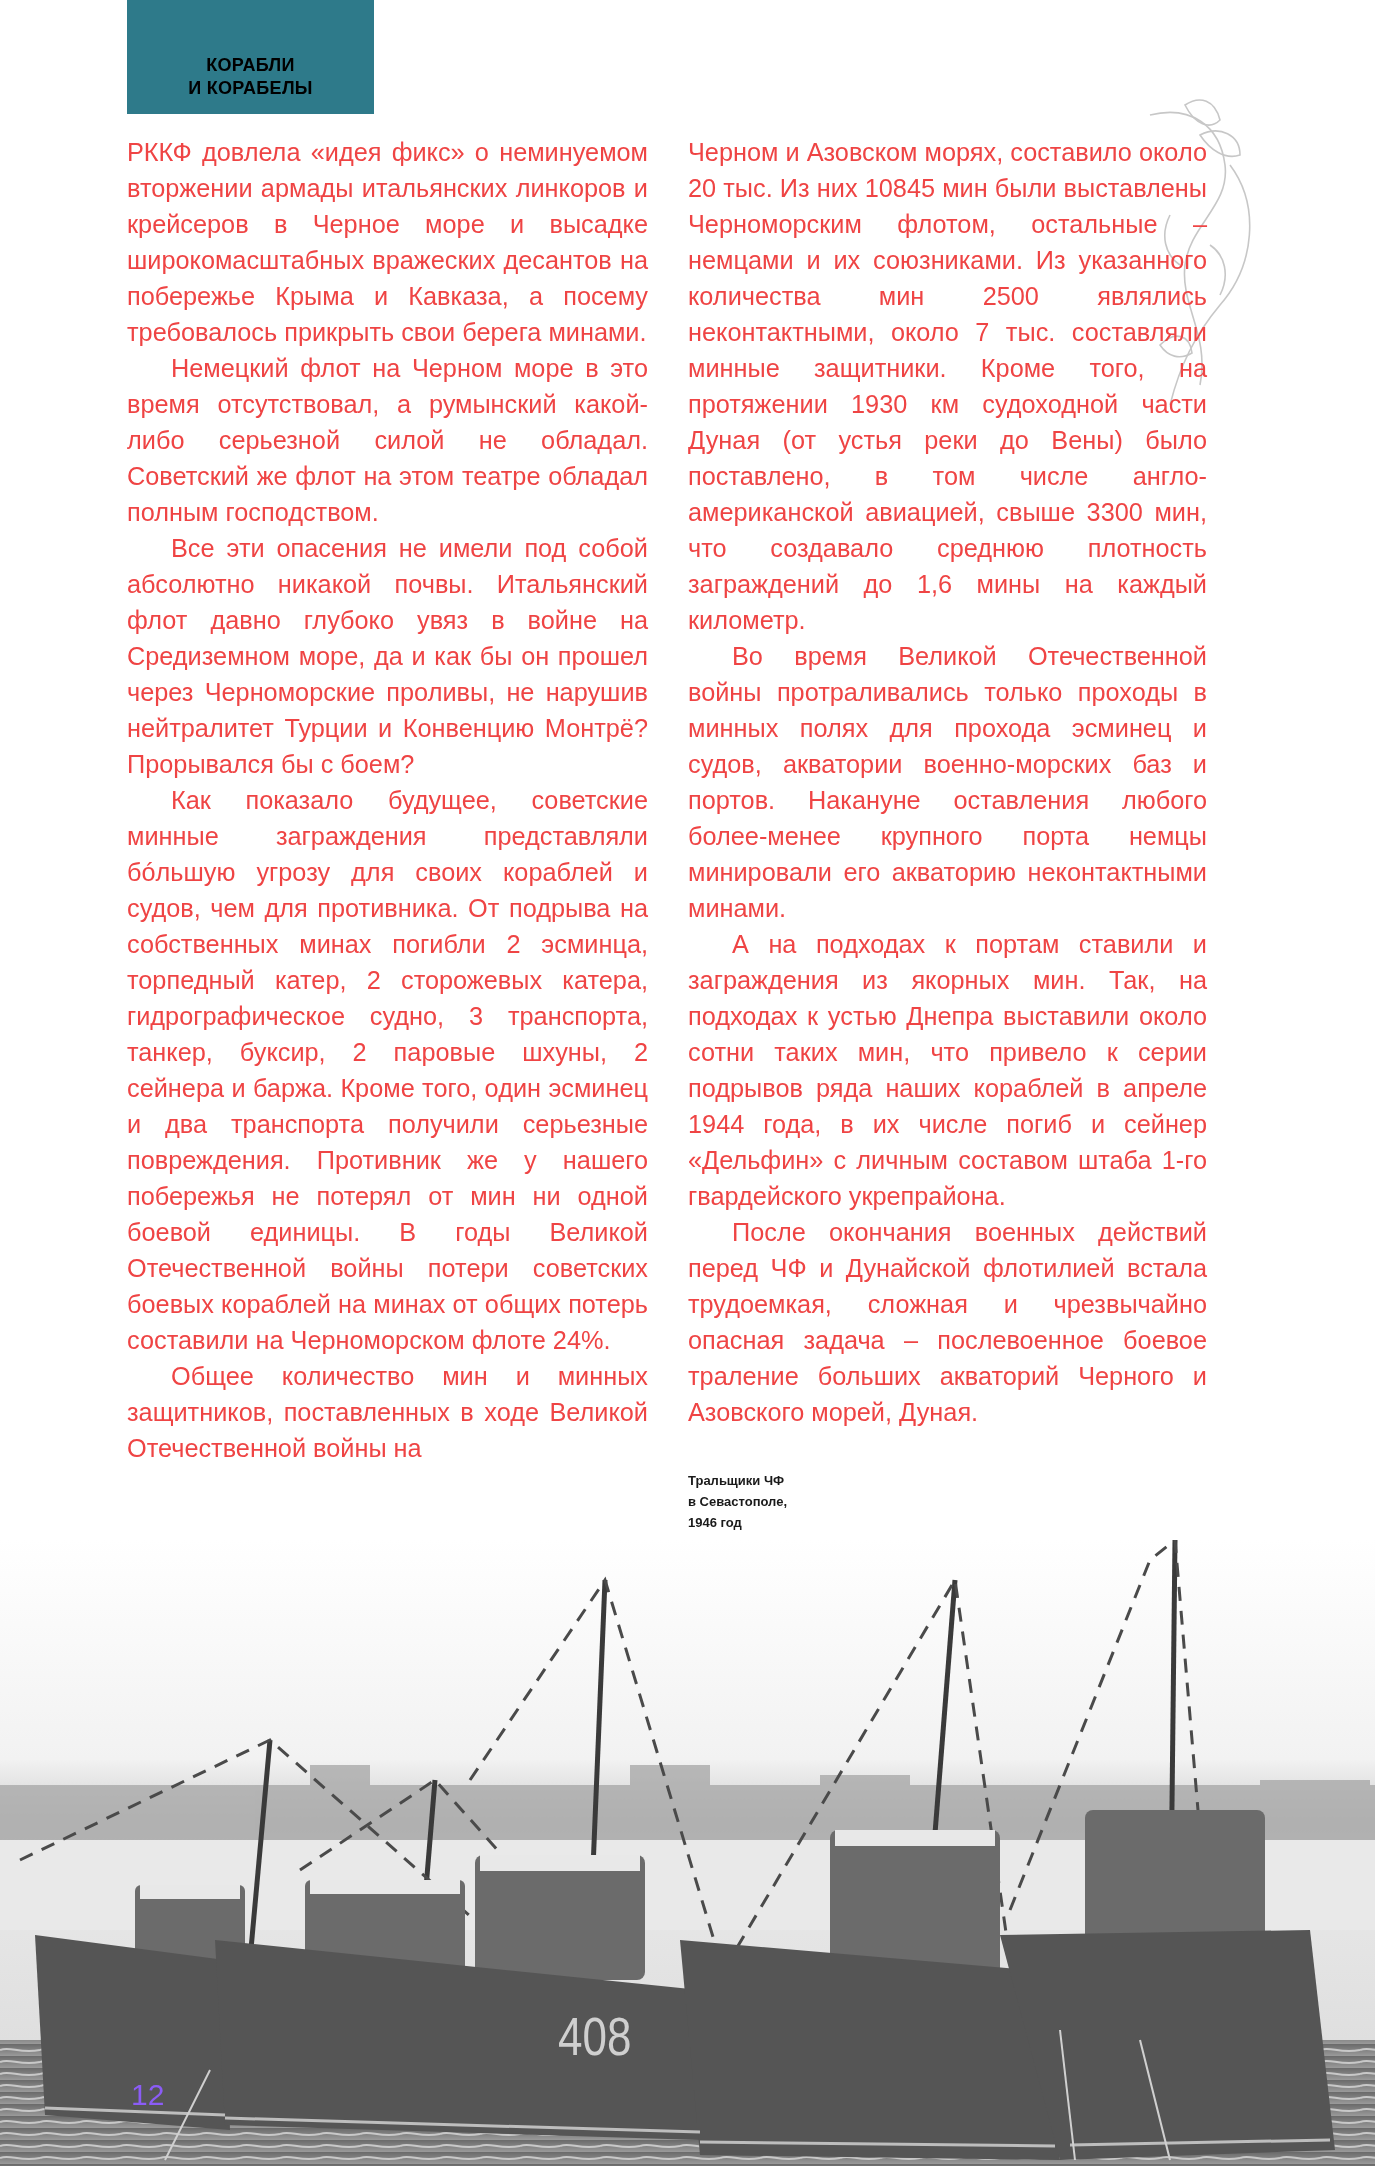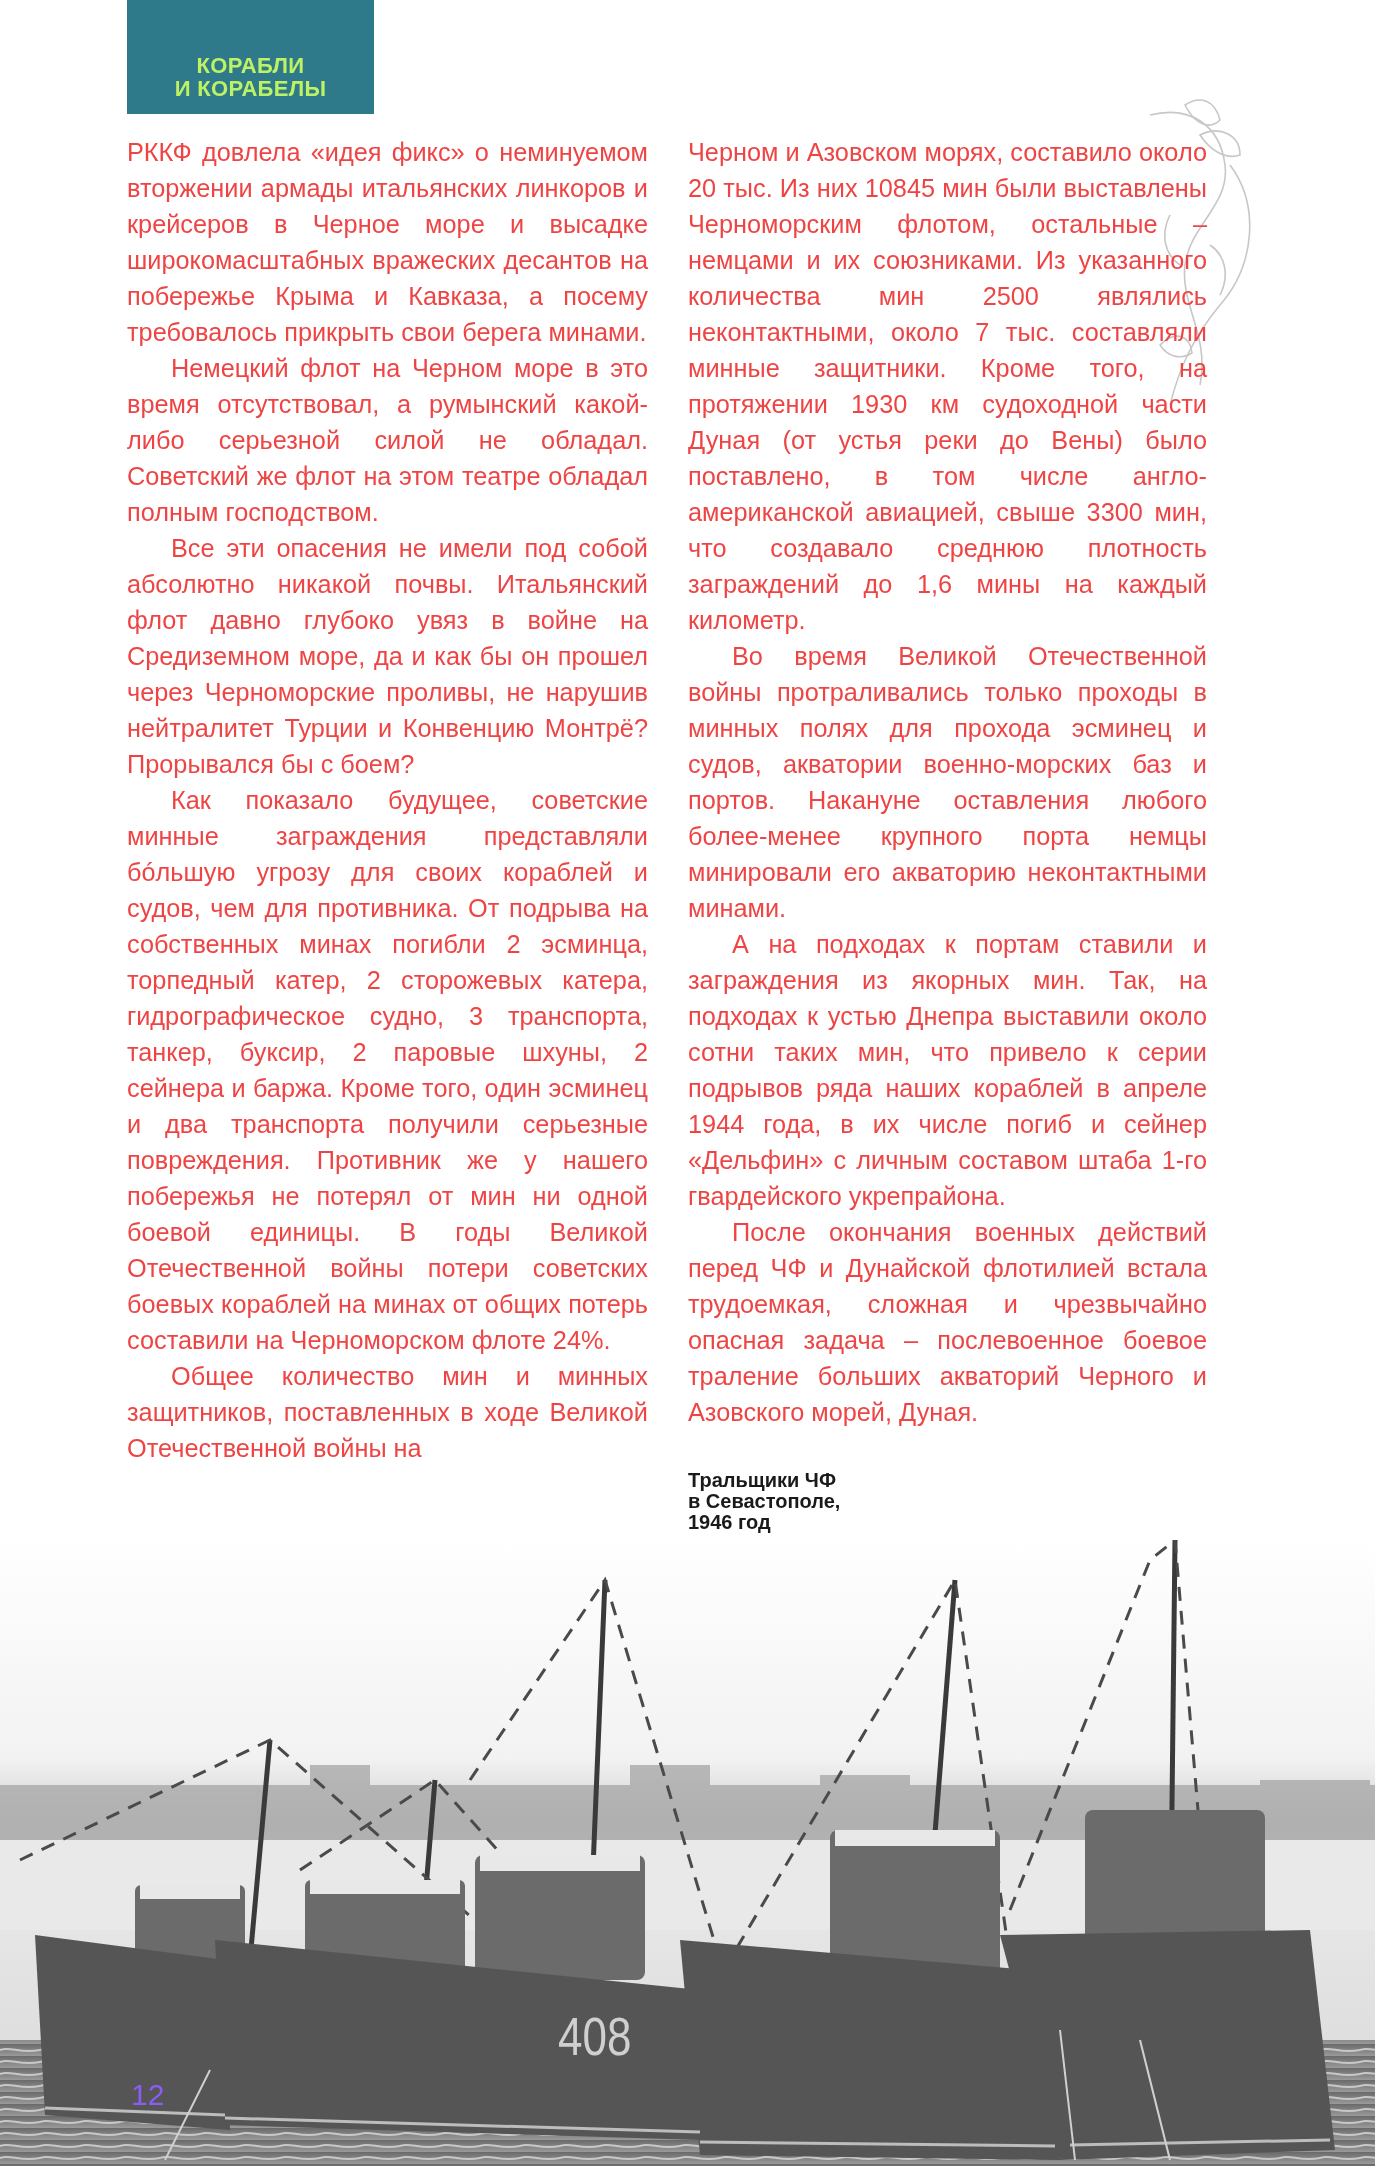--- a/index.html
+++ b/index.html
@@ -1,24 +1,24 @@
 <!DOCTYPE html>
 <html><head>
 <meta charset="utf-8">
 <style>
   html, body { margin: 0; padding: 0; background: #ffffff; }
   body { width: 1375px; height: 2166px; position: relative; overflow: hidden; font-family: "DejaVu Sans", sans-serif; color: #1a1a1a; }
-  .badge { position: absolute; left: 127px; top: 0; width: 247px; height: 114px; background: #2e7a8a; color: #bef264; display: flex; flex-direction: column; justify-content: flex-end; align-items: center; padding-bottom: 14px; box-sizing: border-box; font-family: "Liberation Sans", sans-serif; font-weight: bold; font-size: 22px; line-height: 23px; letter-spacing: 0.3px; text-align: center; }
+  .badge { position: absolute; left: 127px; top: 0; width: 247px; height: 114px; background: #2e7a8a; color: #000000; display: flex; flex-direction: column; justify-content: flex-end; align-items: center; padding-bottom: 14px; box-sizing: border-box; font-family: "Liberation Sans", sans-serif; font-weight: bold; font-size: 18px; line-height: 23px; letter-spacing: 0.3px; text-align: center; }
   .ornament { position: absolute; left: 1130px; top: 95px; width: 145px; height: 320px; opacity: 0.55; pointer-events: none; }
   .col { position: absolute; top: 134px; width: 521px; font-family: "Liberation Sans", sans-serif; font-size: 25.3px; line-height: 36px; text-align: justify; color: #ef4444; }
   .col.left { left: 127px; }
   .col.right { left: 688px; width: 519px; }
   .col p { margin: 0; text-indent: 0; }
   .col p.indent { text-indent: 44px; }
-  .caption { position: absolute; left: 688px; top: 1470px; width: 220px; font-family: "Liberation Sans", sans-serif; font-weight: bold; font-size: 20px; line-height: 21px; color: #1a1a1a; }
+  .caption { position: absolute; left: 688px; top: 1470px; width: 220px; font-family: "Liberation Sans", sans-serif; font-weight: bold; font-size: 13px; line-height: 21px; color: #1a1a1a; }
   .photo { position: absolute; left: 0; top: 1540px; width: 1375px; height: 626px; }
   .page-num { position: absolute; left: 131px; top: 2078px; color: #8b5cf6; font-family: "Liberation Sans", sans-serif; font-size: 30px; font-weight: normal; }
 </style>
 </head>
 <body>
 
 <div class="badge">
   <span>КОРАБЛИ</span>
   <span>И КОРАБЕЛЫ</span>
 </div>

